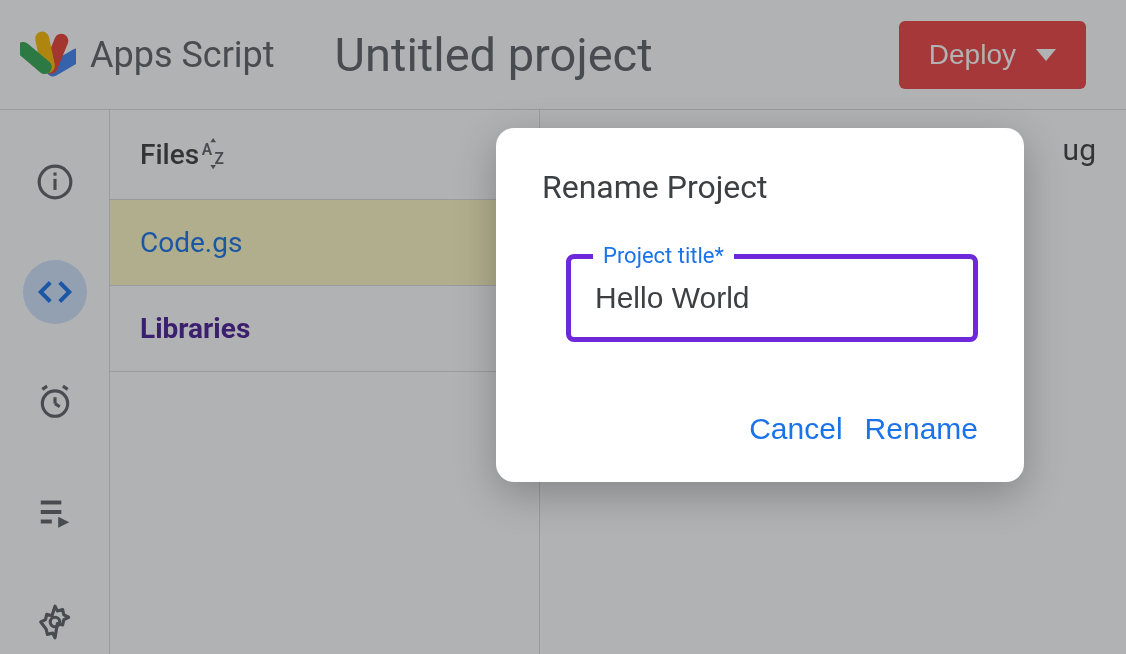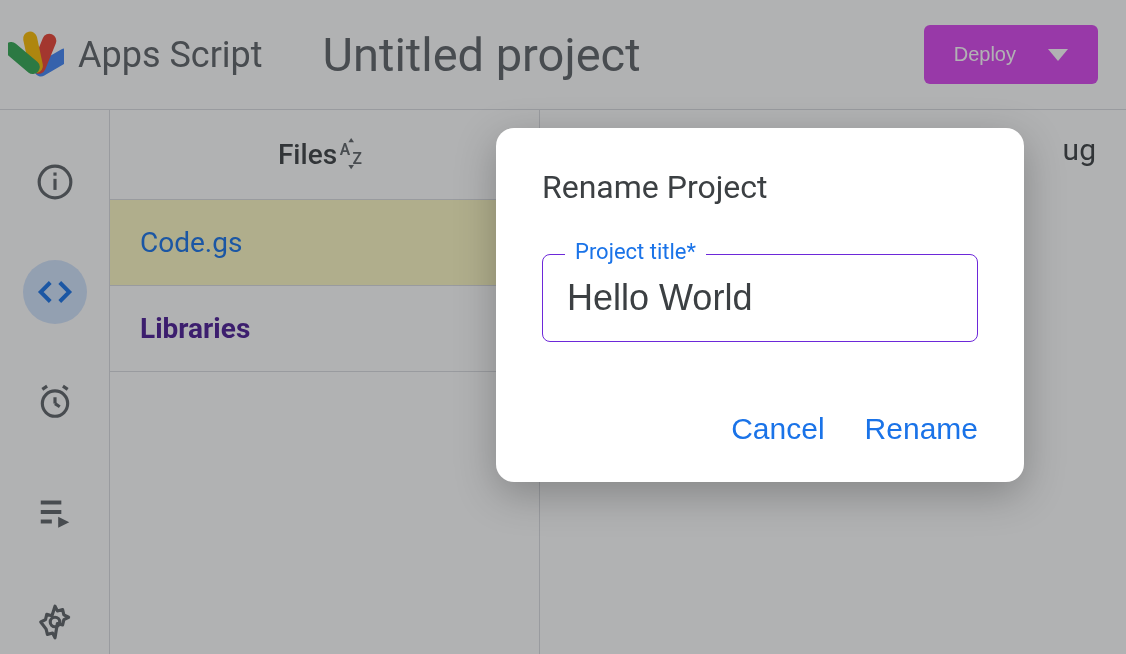--- a/index.html
+++ b/index.html
@@ -9,48 +9,48 @@
       width: 1126px;
       height: 654px;
       overflow: hidden;
       position: relative;
     }
     
     
     .header {
       display: flex;
       align-items: center;
-      padding: 12px 8px;
+      padding: 12px 20px;
       height: 110px;
       border-bottom: 1px solid #dadce0;
     }
     .logo-block { display: flex; align-items: center; gap: 14px; }
     .logo-icon { width: 56px; height: 56px; position: relative; }
     .app-name {
       font-size: 36px;
       color: #5f6368;
       font-weight: 400;
     }
     .project-title {
       font-size: 47px;
       color: #5f6368;
       margin-left: 60px;
       flex: 1;
     }
     .deploy-btn {
-      background: #d946ef;
+      background: #ef4444;
       color: #fff;
       border: none;
       padding: 18px 30px;
-      font-size: 20px;
+      font-size: 28px;
       font-weight: 500;
       border-radius: 6px;
       display: flex;
       align-items: center;
-      gap: 32px;
+      gap: 20px;
       cursor: pointer;
       margin-right: 20px;
     }
     .deploy-btn .triangle {
       width: 0; height: 0;
       border-left: 10px solid transparent;
       border-right: 10px solid transparent;
       border-top: 12px solid #fff;
     }
 
@@ -79,21 +79,21 @@
     .nav-item svg { width: 38px; height: 38px; }
 
     
     .files-panel {
       width: 430px;
       border-right: 1px solid #dadce0;
     }
     .files-header {
       display: flex;
       align-items: center;
-      justify-content: center;
+      justify-content: flex-start;
       padding: 20px 30px;
       height: 90px;
       border-bottom: 1px solid #dadce0;
       font-size: 28px;
       color: #3c4043;
       font-weight: 500;
     }
     .sort-icon { color: #5f6368; display:flex; align-items:center; }
     .file-row {
       padding: 26px 30px;
@@ -137,44 +137,45 @@
       padding: 40px 46px 36px 46px;
       box-shadow: 0 12px 40px rgba(0,0,0,0.25);
     }
     .dialog-title {
       font-size: 32px;
       color: #3c4043;
       margin-bottom: 48px;
     }
     .field-wrap {
       position: relative;
-      border: 1px solid #6d28d9;
+      border: 5px solid #6d28d9;
       border-radius: 8px;
       padding: 22px 24px;
+      margin-left: 24px;
     }
     .field-label {
       position: absolute;
       top: -16px;
       left: 22px;
       background: #fff;
       padding: 0 10px;
       font-size: 22px;
       color: #1a73e8;
     }
     .field-input {
       border: none;
       outline: none;
-      font-size: 36px;
+      font-size: 30px;
       width: 100%;
       color: #3c4043;
     }
     .dialog-actions {
       display: flex;
       justify-content: flex-end;
-      gap: 40px;
+      gap: 22px;
       margin-top: 70px;
     }
     .dlg-btn {
       background: none;
       border: none;
       font-size: 30px;
       font-weight: 500;
       color: #1a73e8;
       cursor: pointer;
     }

